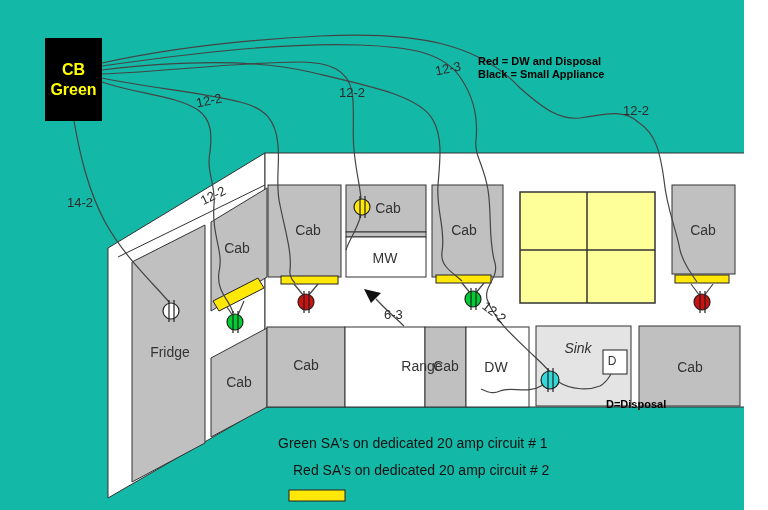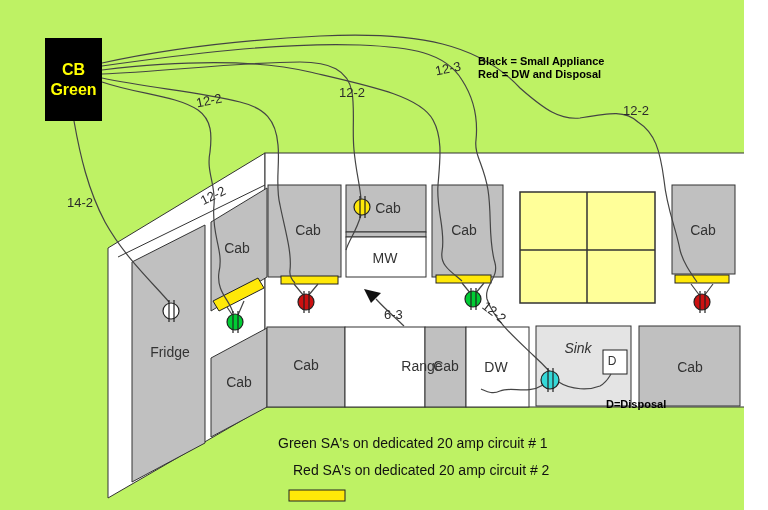--- a/index.html
+++ b/index.html
@@ -1,16 +1,16 @@
 <!DOCTYPE html>
 <html><head>
 <meta charset="utf-8">
 <style>
   html,body{margin:0;padding:0;background:#fff;}
-  #stage{position:relative;width:744px;height:510px;background:#bef264;overflow:hidden;
+  #stage{position:relative;width:744px;height:510px;background:#14b8a6;overflow:hidden;
          font-family:"Liberation Sans",sans-serif;}
   #diagram-svg{position:absolute;left:0;top:0;}
   .lbl{position:absolute;font-size:13px;color:#2b2b2b;white-space:nowrap;line-height:1;}
   .ctr{transform:translate(-50%,-50%);font-size:14px;color:#333;}
   .bold-sm{font-size:11px;font-weight:bold;color:#000;line-height:13px;}
   .note{font-size:14px;color:#111;}
   #cb-panel{position:absolute;left:45px;top:38px;width:57px;height:83px;background:#000;
             color:#ffff00;font-weight:bold;font-size:16px;text-align:center;
             display:flex;flex-direction:column;justify-content:center;gap:2px;}
   .rot-m12{transform:rotate(-12deg);}
@@ -109,22 +109,22 @@
 
     <rect x="289" y="490" width="56" height="11" stroke="#222" stroke-width="1" fill="#ffe808"></rect>
   </svg>
 
   <div id="cb-panel">
     <div>CB</div>
     <div>Green</div>
   </div>
 
   <div class="lbl bold-sm" style="left:478px;top:55px;">
+    <div>Red = DW and Disposal</div>
     <div>Black = Small Appliance</div>
-    <div>Red = DW and Disposal</div>
   </div>
 
   <div class="lbl" style="left:67px;top:196px;">14-2</div>
   <div class="lbl rot-m12" style="left:196px;top:94px;">12-2</div>
   <div class="lbl" style="left:339px;top:86px;">12-2</div>
   <div class="lbl rot-m12" style="left:435px;top:62px;">12-3</div>
   <div class="lbl" style="left:623px;top:104px;">12-2</div>
   <div class="lbl rot-m26" style="left:200px;top:189px;">12-2</div>
   <div class="lbl rot-p38" style="left:488px;top:299px;">12-2</div>
   <div class="lbl" style="left:372px;top:308px;margin-left:12px;">6-3</div>

